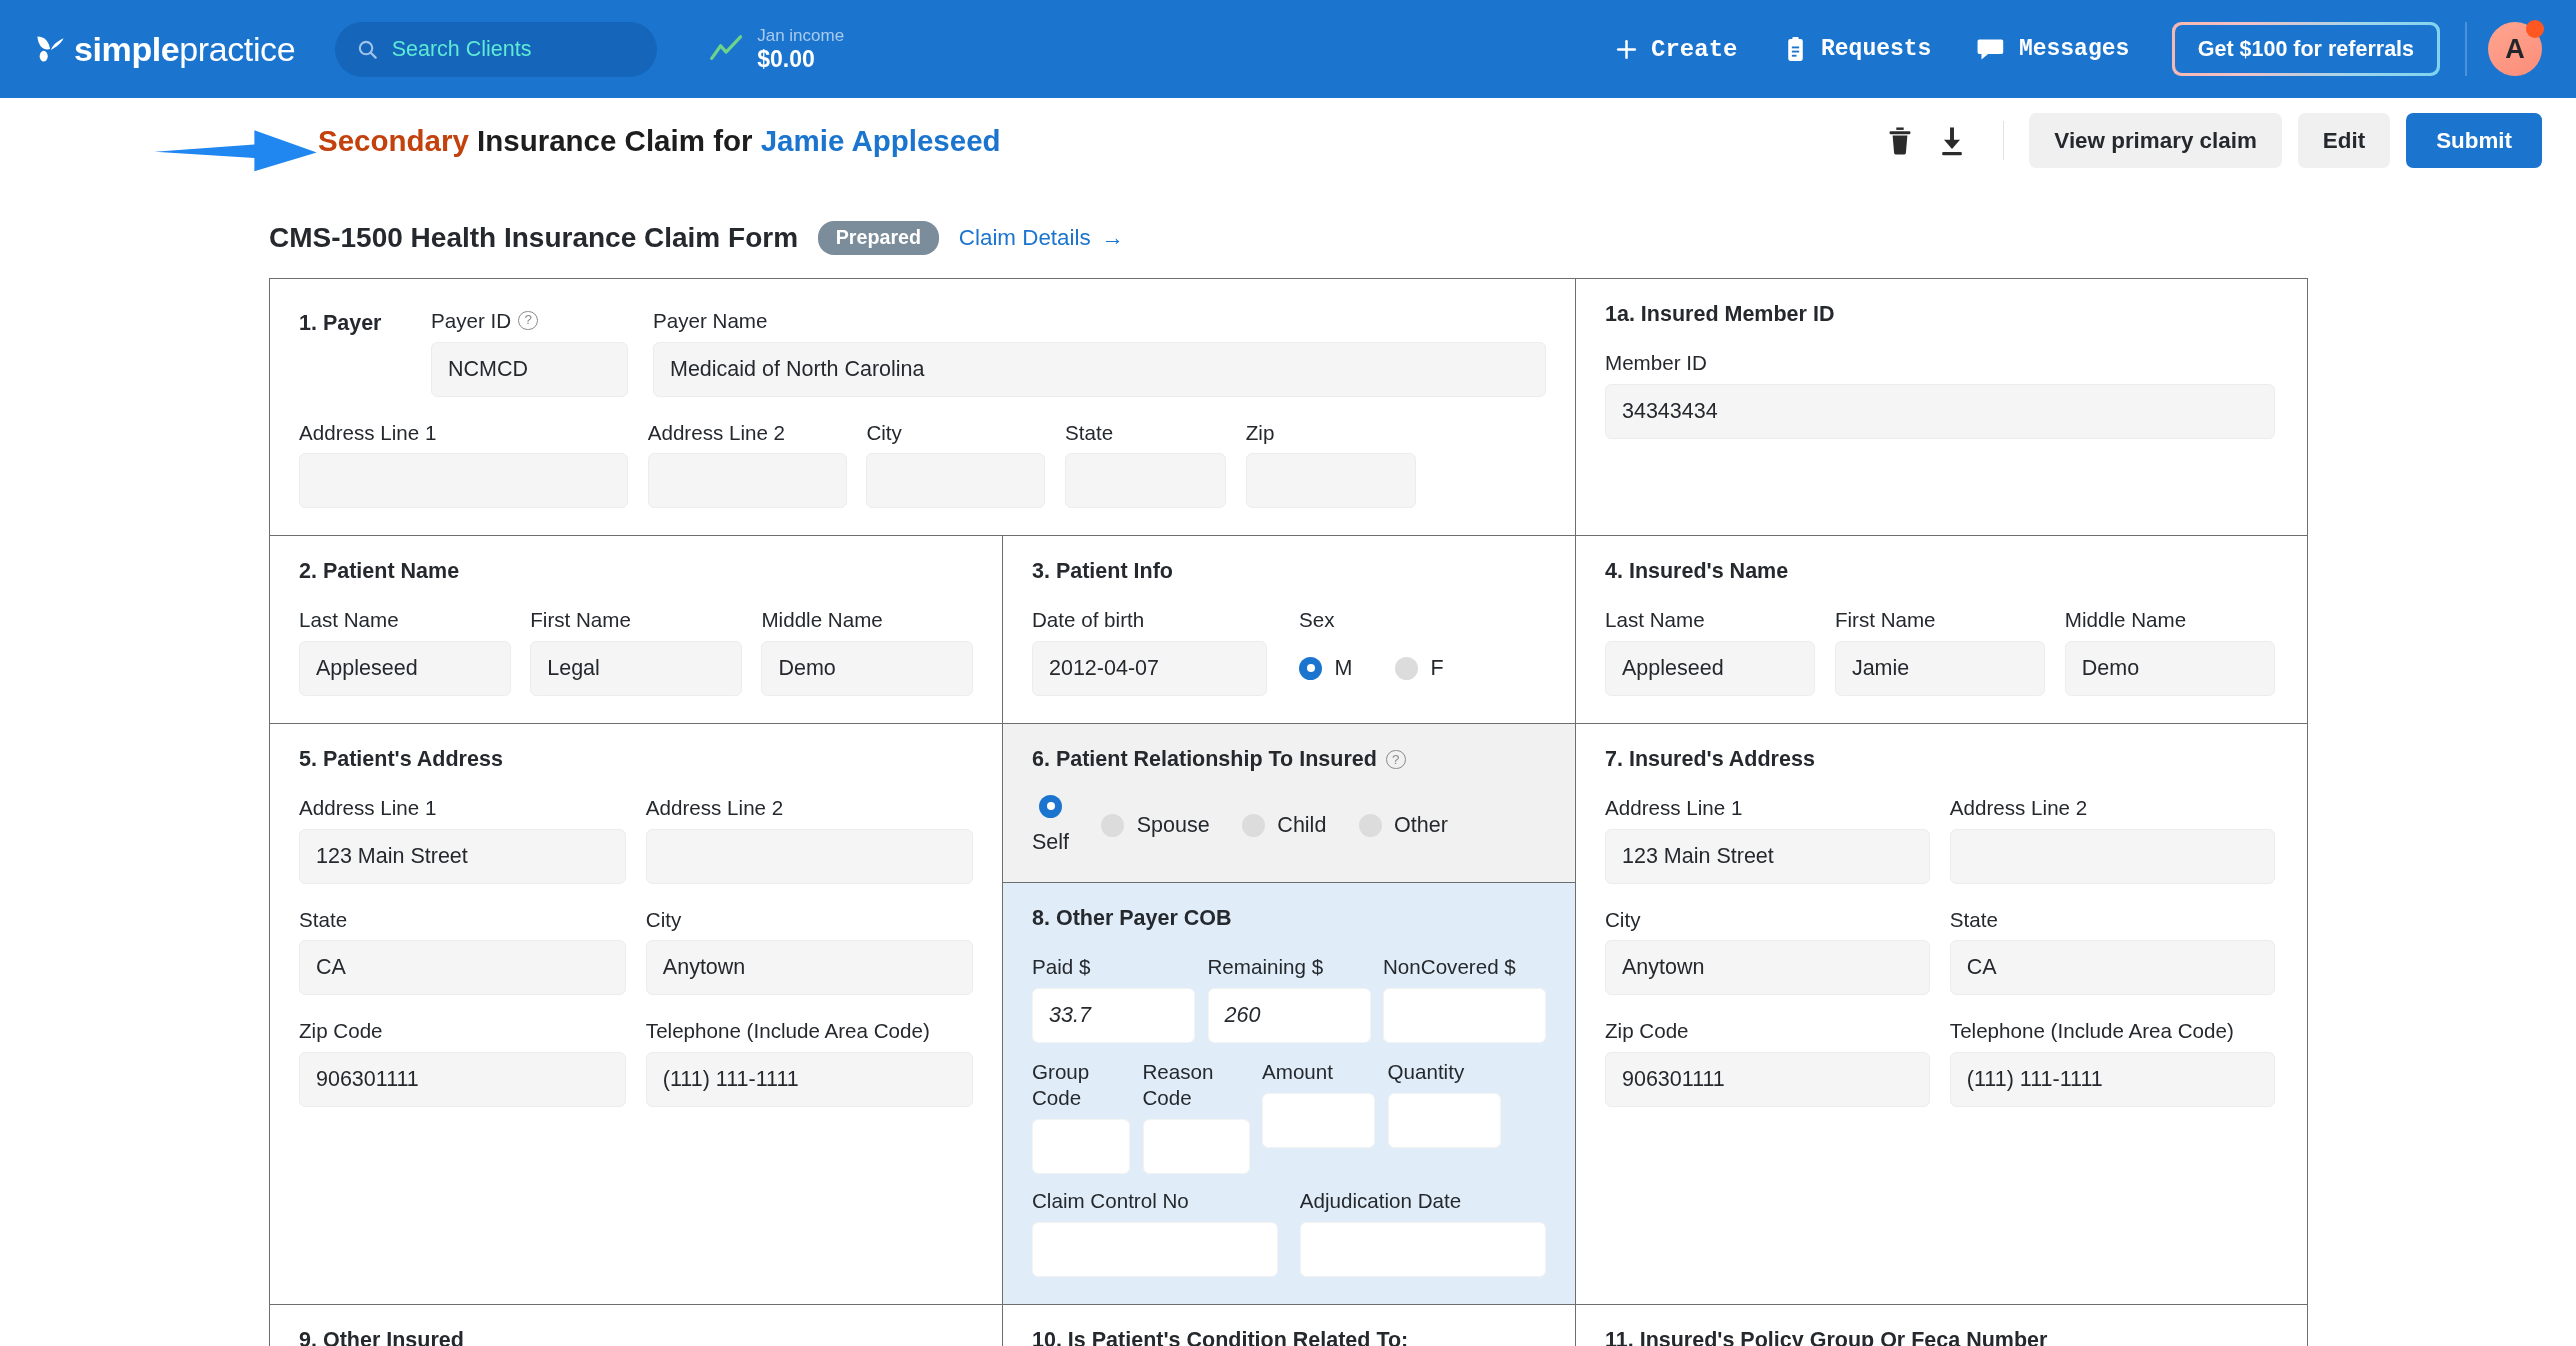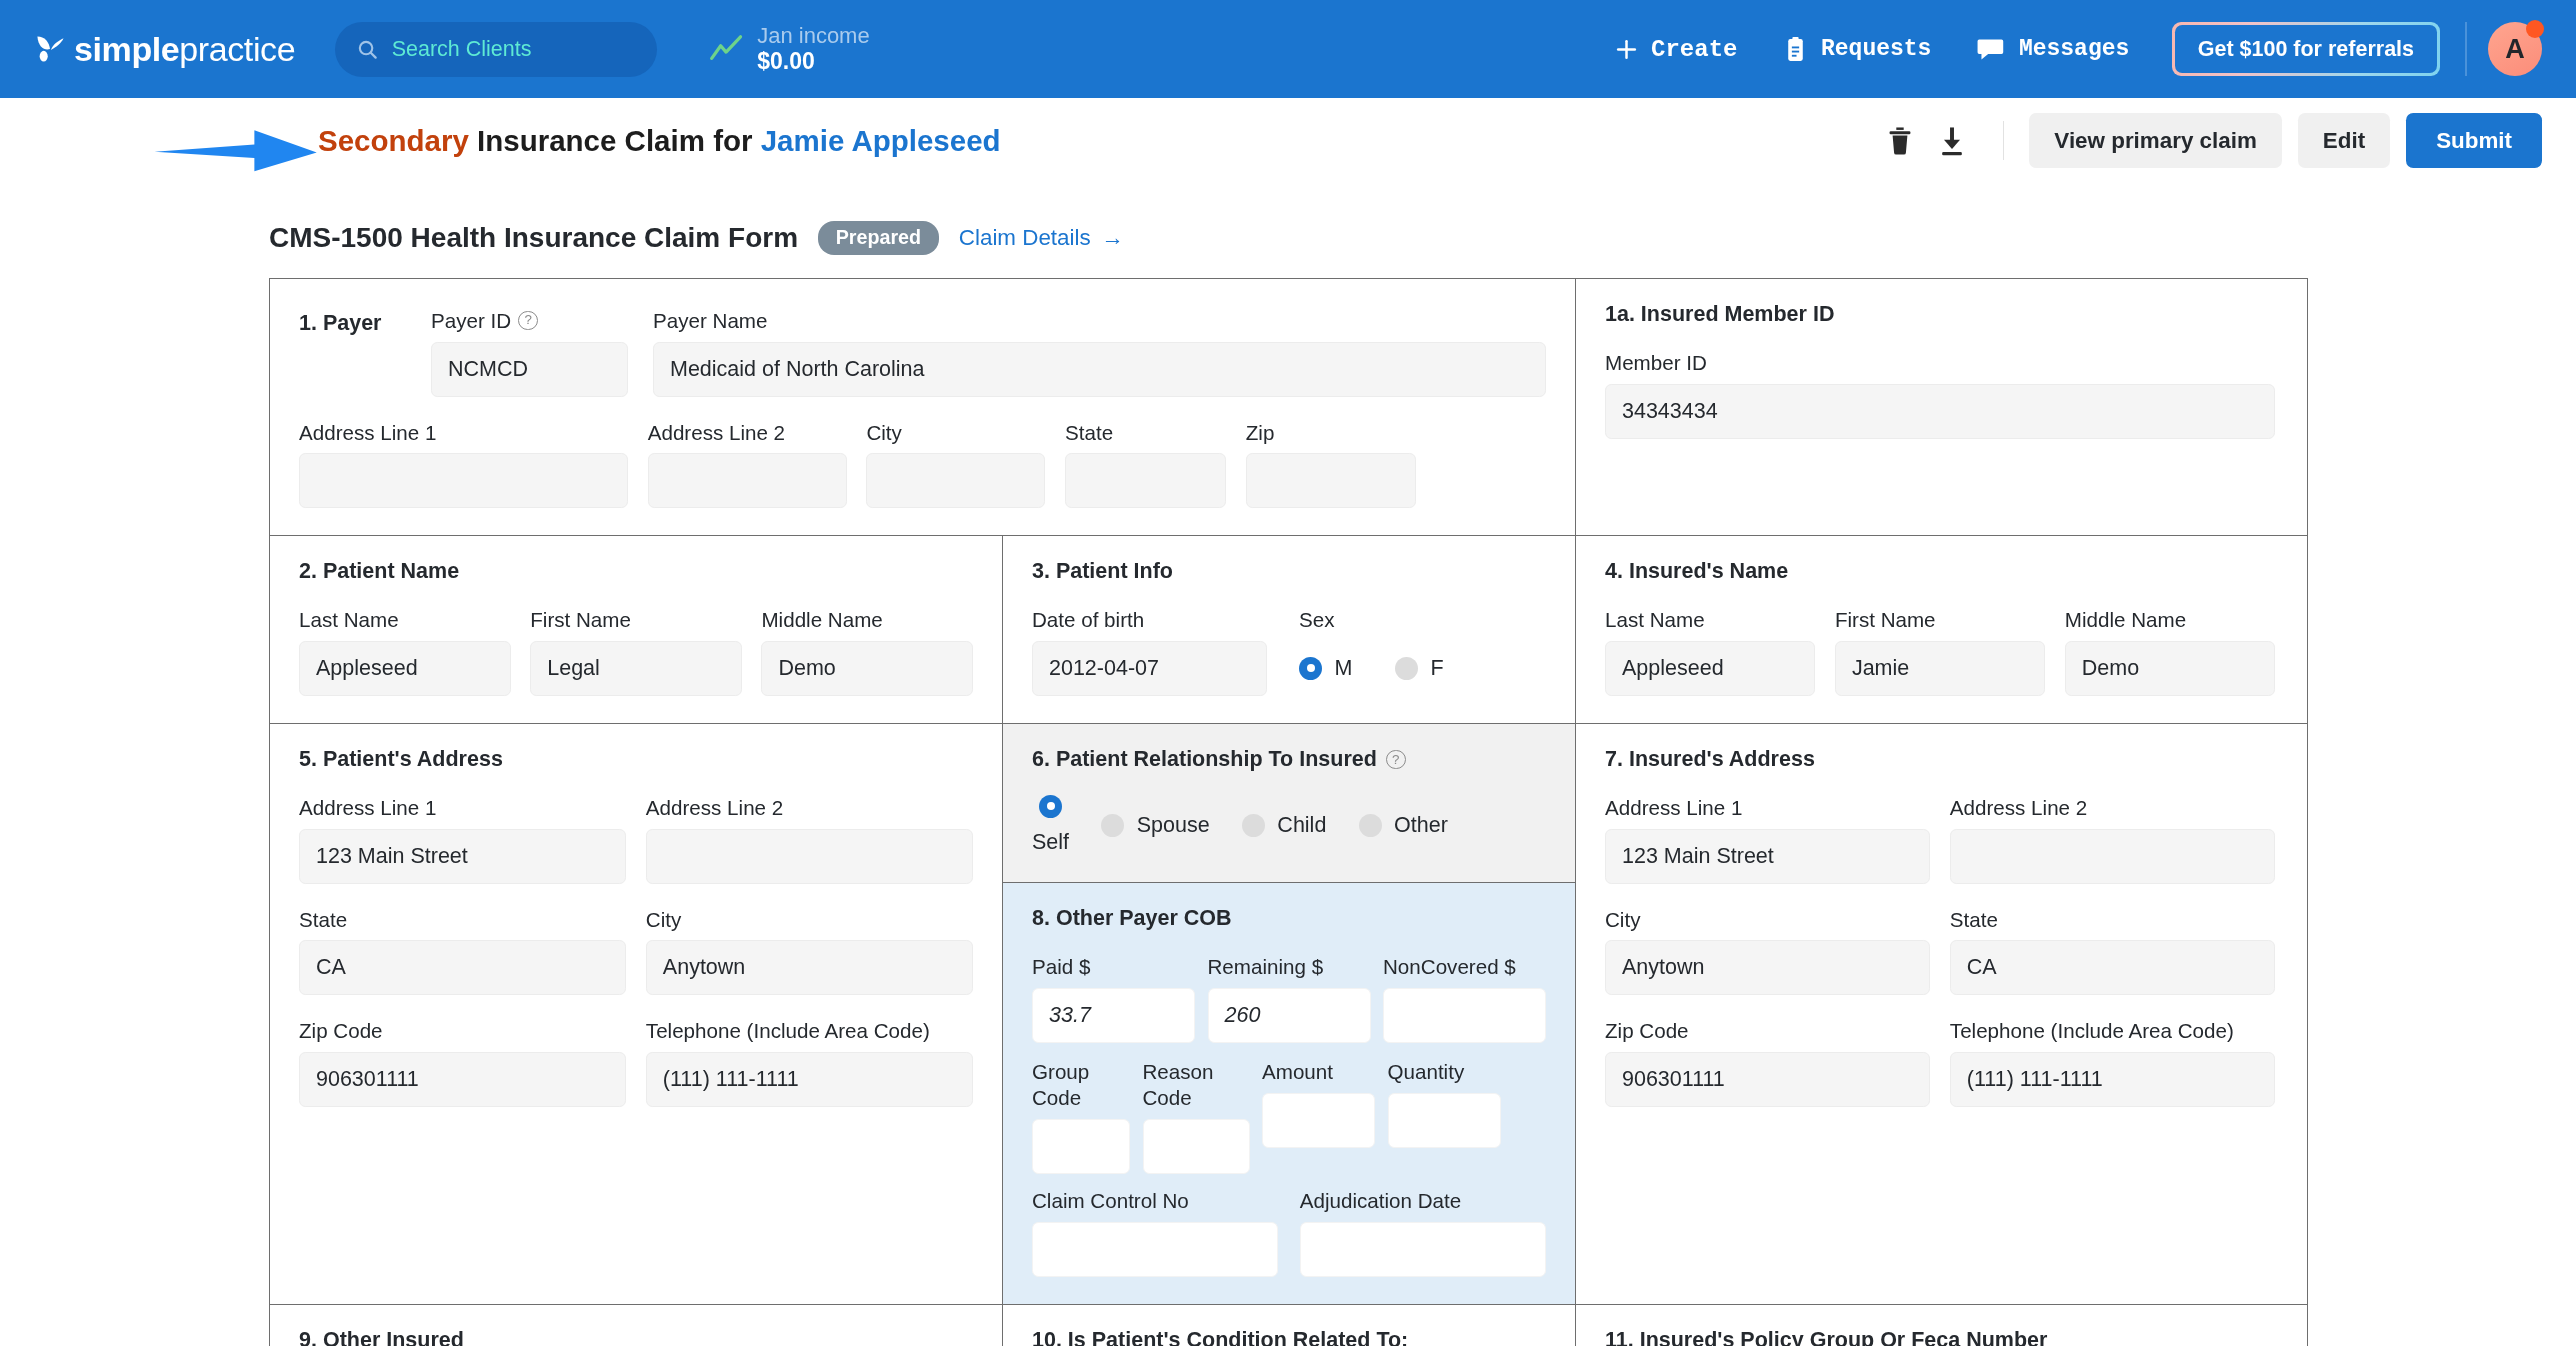--- a/index.html
+++ b/index.html
@@ -32,21 +32,21 @@
     background: #1565bb;
     display: flex; align-items: center; gap: 12.5px;
     padding: 0 21.5px; margin-left: 12.5px;
   }
   .searchbox .ph { color: #5eead4; font-size: 21.5px; }
 
   .income {
     display: flex; align-items: center; gap: 12.5px; margin-left: 52px;
   }
   .income-text { line-height: 1.15; }
-  .income-label { color: #a9cbed; font-size: 22px; }
+  .income-label { color: #a9cbed; font-size: 17px; }
   .income-value { color: #ffffff; font-size: 23px; font-weight: 700; }
 
   .nav-right {
     margin-left: auto; display: flex; align-items: center; gap: 0;
   }
   .nav-item {
     display: flex; align-items: center; gap: 12.5px;
     color: #fff; font-size: 23px; font-weight: 700;
     padding: 0 23px; white-space: nowrap; font-family: Liberation Mono, monospace;
   }

